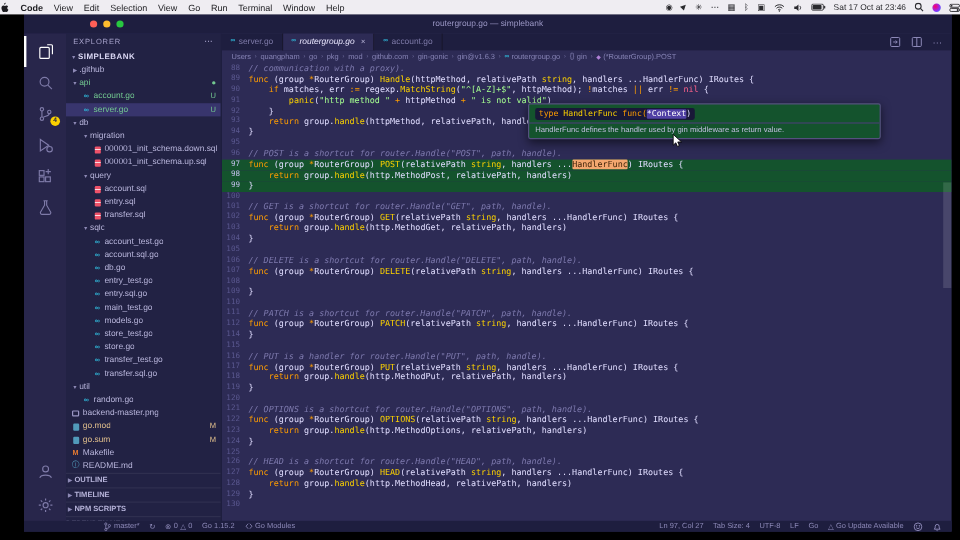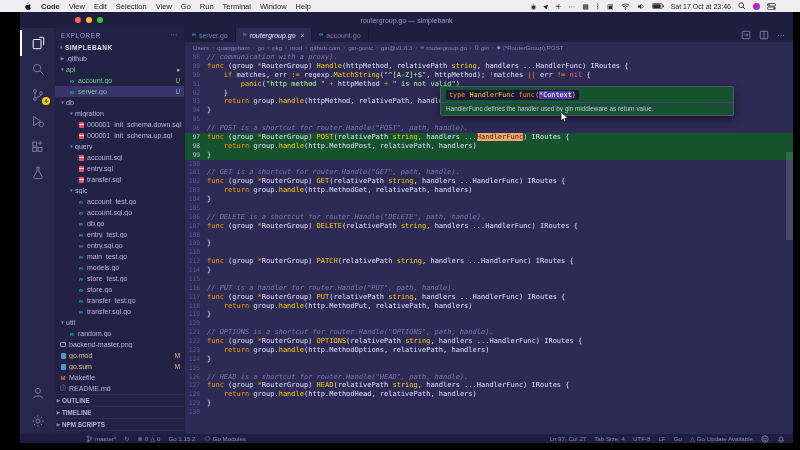--- a/index.html
+++ b/index.html
@@ -1,20 +1,20 @@
 <!DOCTYPE html>
 <html><head>
 <meta charset="utf-8">
 <style>
   html,body{margin:0;padding:0}
   body{width:800px;height:450px;background:#000;position:relative;overflow:hidden;
        font-family:"Liberation Sans",sans-serif;-webkit-font-smoothing:antialiased}
   
   .menubar{position:absolute;left:0;top:0;width:800px;height:12px;background:#efedf2;
-           display:flex;align-items:center;padding:0 24px;box-sizing:border-box;gap:9px;
+           display:flex;align-items:center;padding:0 0;box-sizing:border-box;gap:9px;
            font-size:7.5px;color:#1c1c20;z-index:20}
   .menubar .app{font-weight:bold}
   .menubar .mi{white-space:nowrap}
   .mb-right{margin-left:auto;display:flex;align-items:center;gap:7px;color:#2a2a2e}
   .mb-ic{font-size:7px;line-height:1;display:inline-block}
   .loc{display:inline-block;transform:rotate(-45deg);font-size:6px}
   .clock{font-size:7px;white-space:nowrap}
   .siri{width:7px;height:7px;border-radius:50%;background:radial-gradient(circle at 35% 35%,#f06,#83f 60%,#2ad)}
   svg{display:block}
   
@@ -527,20 +527,21 @@
           <div class="cl"><span class="ln">101</span><span><span class="tk-c">// GET is a shortcut for router.Handle("GET", path, handle).</span></span></div>
           <div class="cl"><span class="ln">102</span><span><span class="tk-k">func</span><span class="tk-p"> (group </span><span class="tk-k">*</span><span class="tk-p">RouterGroup) </span><span class="tk-f">GET</span><span class="tk-p">(relativePath </span><span class="tk-t">string</span><span class="tk-p">, handlers ...HandlerFunc) IRoutes {</span></span></div>
           <div class="cl"><span class="ln">103</span><span><span class="tk-p">    </span><span class="tk-k">return</span><span class="tk-p"> group.</span><span class="tk-f">handle</span><span class="tk-p">(http.MethodGet, relativePath, handlers)</span></span></div>
           <div class="cl"><span class="ln">104</span><span><span class="tk-p">}</span></span></div>
           <div class="cl"><span class="ln">105</span><span></span></div>
           <div class="cl"><span class="ln">106</span><span><span class="tk-c">// DELETE is a shortcut for router.Handle("DELETE", path, handle).</span></span></div>
           <div class="cl"><span class="ln">107</span><span><span class="tk-k">func</span><span class="tk-p"> (group </span><span class="tk-k">*</span><span class="tk-p">RouterGroup) </span><span class="tk-f">DELETE</span><span class="tk-p">(relativePath </span><span class="tk-t">string</span><span class="tk-p">, handlers ...HandlerFunc) IRoutes {</span></span></div>
           <div class="cl"><span class="ln">108</span></div>
           <div class="cl"><span class="ln">109</span><span><span class="tk-p">}</span></span></div>
           <div class="cl"><span class="ln">110</span><span></span></div>
+          <div class="cl"><span class="ln">111</span><span><span class="tk-c">// PATCH is a shortcut for router.Handle("PATCH", path, handle).</span></span></div>
           <div class="cl"><span class="ln">112</span><span><span class="tk-k">func</span><span class="tk-p"> (group </span><span class="tk-k">*</span><span class="tk-p">RouterGroup) </span><span class="tk-f">PATCH</span><span class="tk-p">(relativePath </span><span class="tk-t">string</span><span class="tk-p">, handlers ...HandlerFunc) IRoutes {</span></span></div>
           <div class="cl"><span class="ln">114</span><span><span class="tk-p">}</span></span></div>
           <div class="cl"><span class="ln">115</span><span></span></div>
           <div class="cl"><span class="ln">116</span><span><span class="tk-c">// PUT is a handler for router.Handle("PUT", path, handle).</span></span></div>
           <div class="cl"><span class="ln">117</span><span><span class="tk-k">func</span><span class="tk-p"> (group </span><span class="tk-k">*</span><span class="tk-p">RouterGroup) </span><span class="tk-f">PUT</span><span class="tk-p">(relativePath </span><span class="tk-t">string</span><span class="tk-p">, handlers ...HandlerFunc) IRoutes {</span></span></div>
           <div class="cl"><span class="ln">118</span><span><span class="tk-p">    </span><span class="tk-k">return</span><span class="tk-p"> group.</span><span class="tk-f">handle</span><span class="tk-p">(http.MethodPut, relativePath, handlers)</span></span></div>
           <div class="cl"><span class="ln">119</span><span><span class="tk-p">}</span></span></div>
           <div class="cl"><span class="ln">120</span><span></span></div>
           <div class="cl"><span class="ln">121</span><span><span class="tk-c">// OPTIONS is a shortcut for router.Handle("OPTIONS", path, handle).</span></span></div>
           <div class="cl"><span class="ln">122</span><span><span class="tk-k">func</span><span class="tk-p"> (group </span><span class="tk-k">*</span><span class="tk-p">RouterGroup) </span><span class="tk-f">OPTIONS</span><span class="tk-p">(relativePath </span><span class="tk-t">string</span><span class="tk-p">, handlers ...HandlerFunc) IRoutes {</span></span></div>

